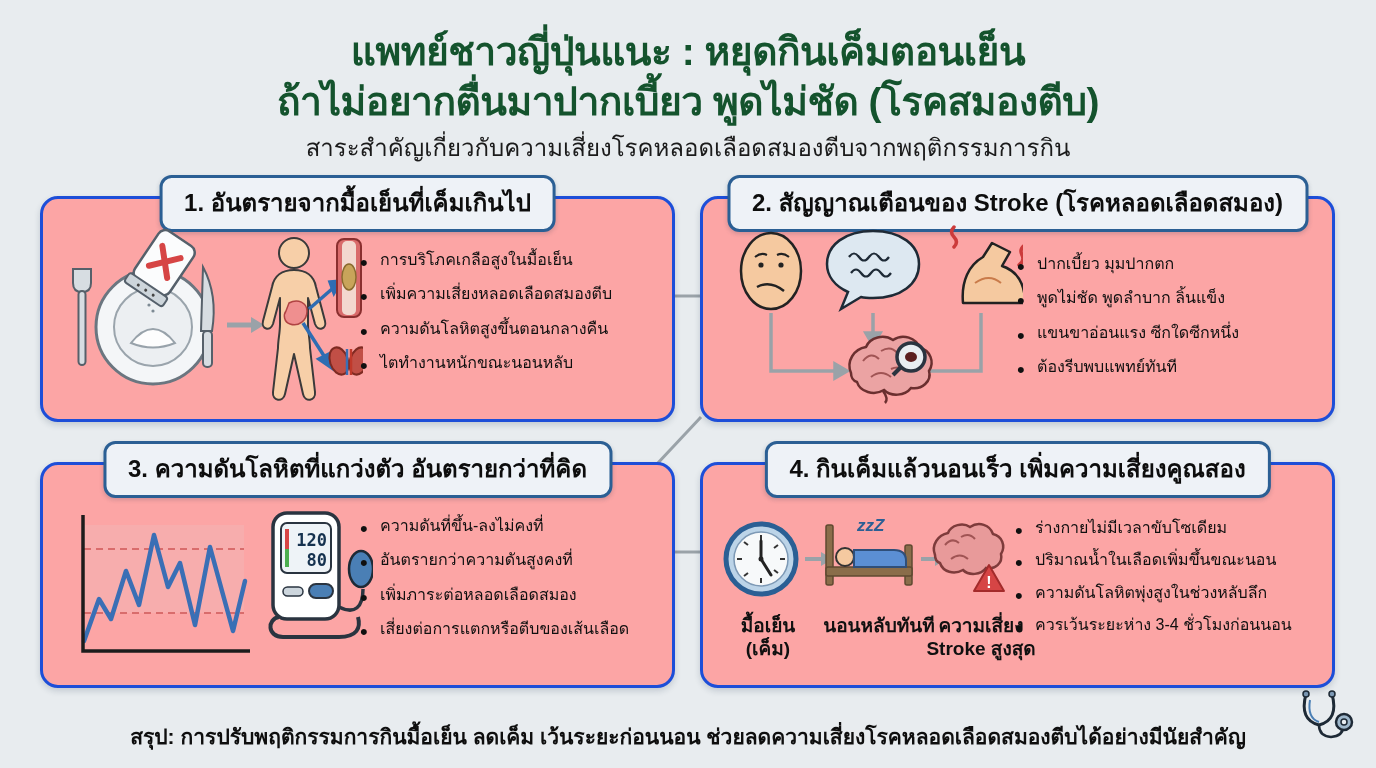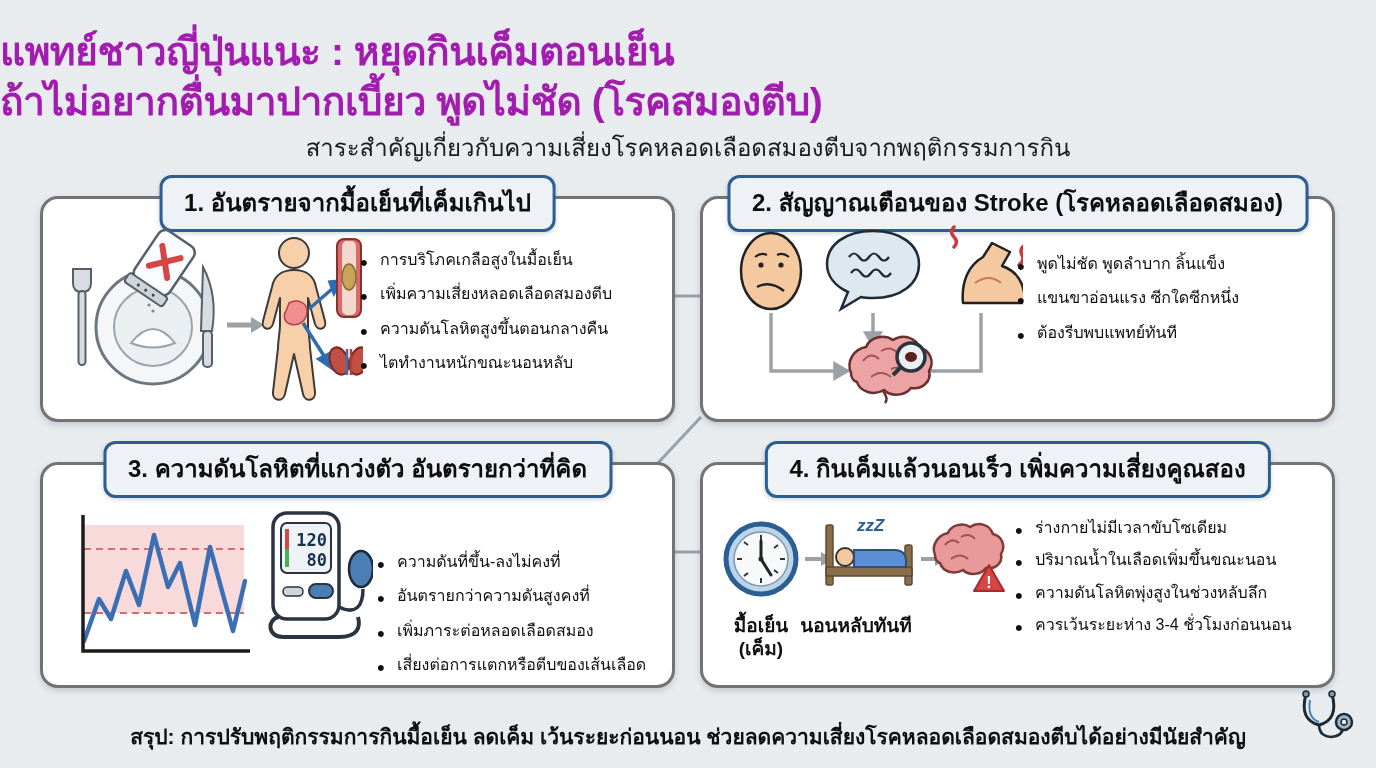--- a/index.html
+++ b/index.html
@@ -7,61 +7,61 @@
   body {
     font-family:"Liberation Sans", sans-serif;
     background:#e8ecef;
     position:relative;
     overflow:hidden;
     color:#111;
   }
   .stage { position:absolute; inset:0; width:1376px; height:768px; }
 
   
-  .title-line { position:absolute; left:0; width:1376px; text-align:left; font-weight:800; color:#a21caf; letter-spacing:-0.5px; }
+  .title-line { position:absolute; left:0; width:1376px; text-align:center; font-weight:800; color:#14532d; letter-spacing:-0.5px; }
   #title1 { top:20px; font-size:39px; }
   #title2 { top:70px; font-size:39px; }
   .subtitle { position:absolute; top:128px; left:0; width:1376px; text-align:center; font-size:24px; font-weight:500; color:#1b1b1b; }
 
   
   #connector-layer { position:absolute; left:0; top:0; z-index:0; }
 
   
   .box {
     position:absolute; width:635px; height:226px;
-    background:#ffffff; border:3px solid #737373; border-radius:18px;
+    background:#fca5a5; border:3px solid #1d4ed8; border-radius:18px;
     box-shadow:0 3px 6px rgba(30,50,80,0.18);
     z-index:1;
   }
   #box1 { left:40px;  top:196px; }
   #box2 { left:700px; top:196px; }
   #box3 { left:40px;  top:462px; }
   #box4 { left:700px; top:462px; }
 
   .pill {
     position:absolute; top:-24px; left:50%; transform:translateX(-50%);
     background:#eef2f7; border:3px solid #2b5f94; border-radius:12px;
     padding:5px 22px 7px 22px; white-space:nowrap;
     font-size:24px; font-weight:800; color:#0d0d0d;
     box-shadow:0 2px 4px rgba(30,50,80,0.18);
   }
 
   .bullets { position:absolute; display:flex; flex-direction:column; gap:16px; }
   #box1 .bullets { left:315px; top:52px; width:312px; }
   #box2 .bullets { left:312px; top:56px; width:315px; }
-  #box3 .bullets { left:332px; top:52px; width:314px;margin-top:36px; }
+  #box3 .bullets { left:315px; top:52px; width:314px; }
   #box4 .bullets { left:310px; top:54px; width:320px; gap:14px; }
   .bullet { position:relative; padding-left:22px; font-size:16px; font-weight:500; line-height:1.15; color:#101010; }
   .bullet::before { content:"•"; position:absolute; left:2px; top:-1px; font-size:22px; }
 
   .icon-wrap { position:absolute; }
 
   .step-label { position:absolute; top:150px; text-align:center; font-size:19px; font-weight:600; line-height:1.2; color:#101010; }
-  #step-label-1 { left:3px;   width:110px; }
-  #step-label-2 { left:91px; width:124px; }
+  #step-label-1 { left:10px;   width:110px; }
+  #step-label-2 { left:114px; width:124px; }
   #step-label-3 { left:217px; width:122px; }
 
   
   .summary { position:absolute; top:720px; left:0; width:1376px; text-align:center; font-size:21px; color:#0e0e0e; }
   .summary .pfx { font-weight:800; margin-right:6px; }
   .summary .txt { font-weight:600; }
   .credit { position:absolute; right:14px; top:740px; font-size:15px; font-weight:700; color:#1a2430; }
   #stethoscope-wrap { position:absolute; left:1296px; top:690px; }
 </style>
 </head>
@@ -197,20 +197,21 @@
           <path d="M140 140 q8 -10 16 -2 M158 130 q10 -6 16 2 M148 156 q10 -8 20 0 M168 148 q8 -4 14 2" stroke="#a05454" stroke-width="2" fill="none"></path>
           <path d="M160 170 q6 8 2 12" stroke="#6b2f2f" stroke-width="2.5" fill="none"></path>
           <circle cx="188" cy="136" r="14" fill="#e8eef2" stroke="#2a3440" stroke-width="3.5"></circle>
           <ellipse cx="188" cy="136" rx="6" ry="5" fill="#5a1f1f"></ellipse>
           <line x1="178" y1="146" x2="170" y2="154" stroke="#2a3440" stroke-width="4"></line>
         </g>
       </svg>
     </div>
 
     <div class="bullets">
+      <div class="bullet">ปากเบี้ยว มุมปากตก</div>
       <div class="bullet">พูดไม่ชัด พูดลำบาก ลิ้นแข็ง</div>
       <div class="bullet">แขนขาอ่อนแรง ซีกใดซีกหนึ่ง</div>
       <div class="bullet">ต้องรีบพบแพทย์ทันที</div>
     </div>
   </div>
 
   <div class="box" id="box3">
     <div class="pill">3. ความดันโลหิตที่แกว่งตัว อันตรายกว่าที่คิด</div>
 
     <div class="icon-wrap" style="left:26px; top:46px;">
@@ -301,20 +302,24 @@
       </svg>
     </div>
 
     <div class="step-label" id="step-label-1">
       <div>มื้อเย็น</div>
       <div>(เค็ม)</div>
     </div>
     <div class="step-label" id="step-label-2">
       <div>นอนหลับทันที</div>
     </div>
+    <div class="step-label" id="step-label-3">
+      <div>ความเสี่ยง</div>
+      <div>Stroke สูงสุด</div>
+    </div>
 
     <div class="bullets">
       <div class="bullet">ร่างกายไม่มีเวลาขับโซเดียม</div>
       <div class="bullet">ปริมาณน้ำในเลือดเพิ่มขึ้นขณะนอน</div>
       <div class="bullet">ความดันโลหิตพุ่งสูงในช่วงหลับลึก</div>
       <div class="bullet">ควรเว้นระยะห่าง 3-4 ชั่วโมงก่อนนอน</div>
     </div>
   </div>
 
   <div class="summary">

